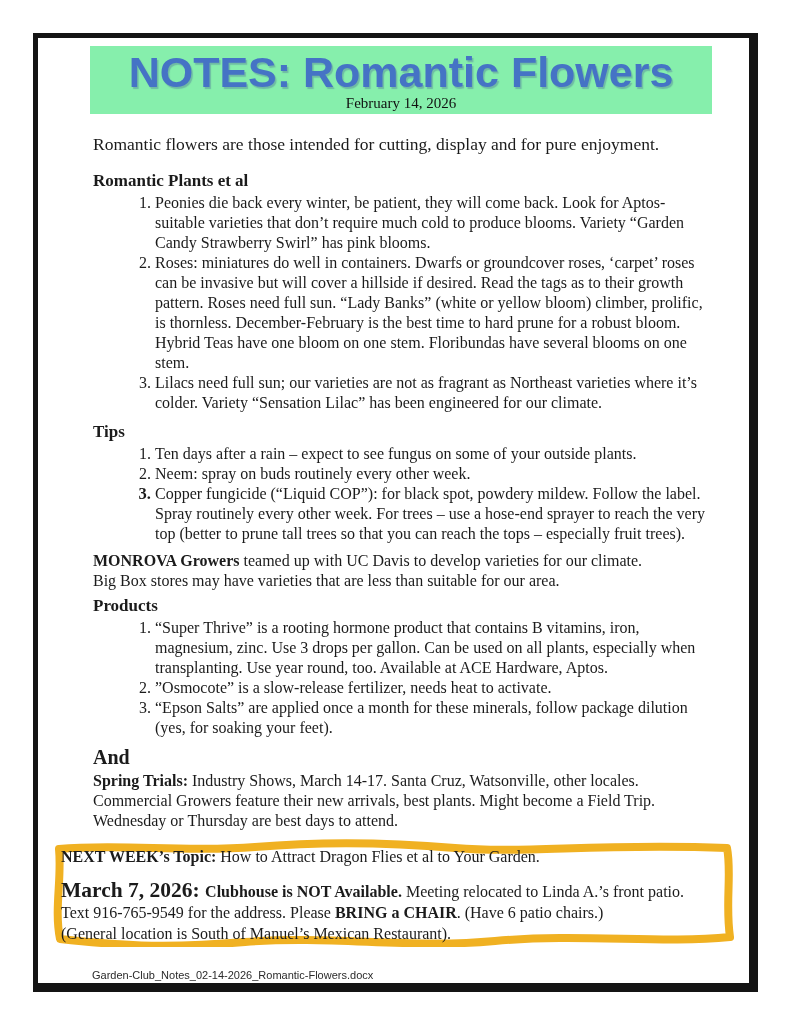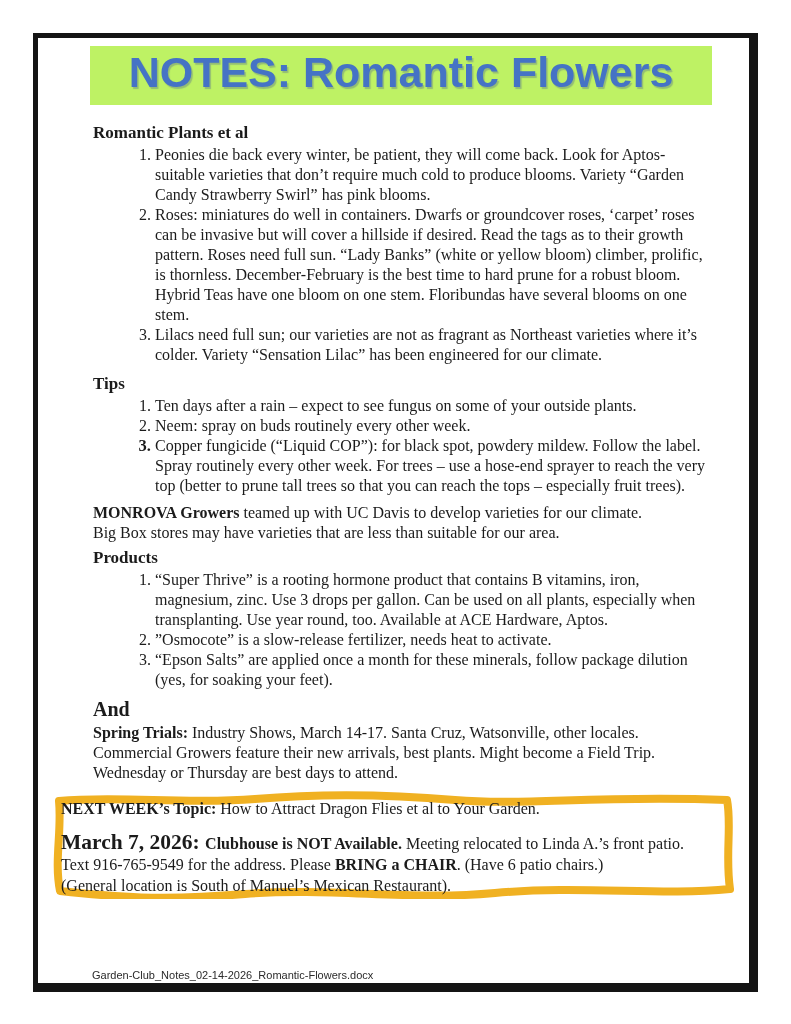--- a/index.html
+++ b/index.html
@@ -11,21 +11,21 @@
     position:absolute;left:33px;top:33px;width:725px;height:959px;
     box-sizing:border-box;background:#fff;
     border:5px solid #141414;border-right-width:9px;border-bottom-width:9px;
   }
   .content{
     position:relative;width:100%;height:100%;box-sizing:border-box;
     padding:0 38px 0 55px;overflow:hidden;
   }
   .banner{
     margin:8px 0 0 -3px;width:622px;box-sizing:border-box;
-    background:#bef264;text-align:center;padding:3px 0 10px;
+    background:#86efac;text-align:center;padding:3px 0 3px;
   }
   .banner-title{
     font-family:"Liberation Sans", sans-serif;font-weight:bold;
     font-size:43px;line-height:46px;color:#4573c5;
     text-shadow:1.5px 1.5px 1px rgba(70,90,150,.35);
   }
   .banner-date{font-size:15px;line-height:16px;color:#111;}
   .intro{margin-top:18px;font-size:17.5px;line-height:25px;}
   h2{
     font-size:17px;line-height:20px;margin:10px 0 2px;font-weight:bold;
@@ -54,23 +54,25 @@
   }
 </style>
 </head>
 <body>
 
 <div class="page-frame">
   <div class="content">
 
     <div class="banner">
       <div class="banner-title">NOTES: Romantic Flowers</div>
+      <div class="banner-date">February 14, 2026</div>
     </div>
 
     <div class="intro">
+      <div>Romantic flowers are those intended for cutting, display and for pure enjoyment.</div>
     </div>
 
     <h2 style="margin-top:14px;">Romantic Plants et al</h2>
     <ol>
       <li>Peonies die back every winter, be patient, they will come back. Look for Aptos-suitable varieties that don’t require much cold to produce blooms. Variety “Garden Candy Strawberry Swirl” has pink blooms.</li>
       <li>Roses: miniatures do well in containers. Dwarfs or groundcover roses, ‘carpet’ roses can be invasive but will cover a hillside if desired. Read the tags as to their growth pattern. Roses need full sun. “Lady Banks” (white or yellow bloom) climber, prolific, is thornless. December-February is the best time to hard prune for a robust bloom. Hybrid Teas have one bloom on one stem. Floribundas have several blooms on one stem.</li>
       <li>Lilacs need full sun; our varieties are not as fragrant as Northeast varieties where it’s colder. Variety “Sensation Lilac” has been  engineered for our climate.</li>
     </ol>
 
     <h2 style="margin-top:9px;">Tips</h2>

